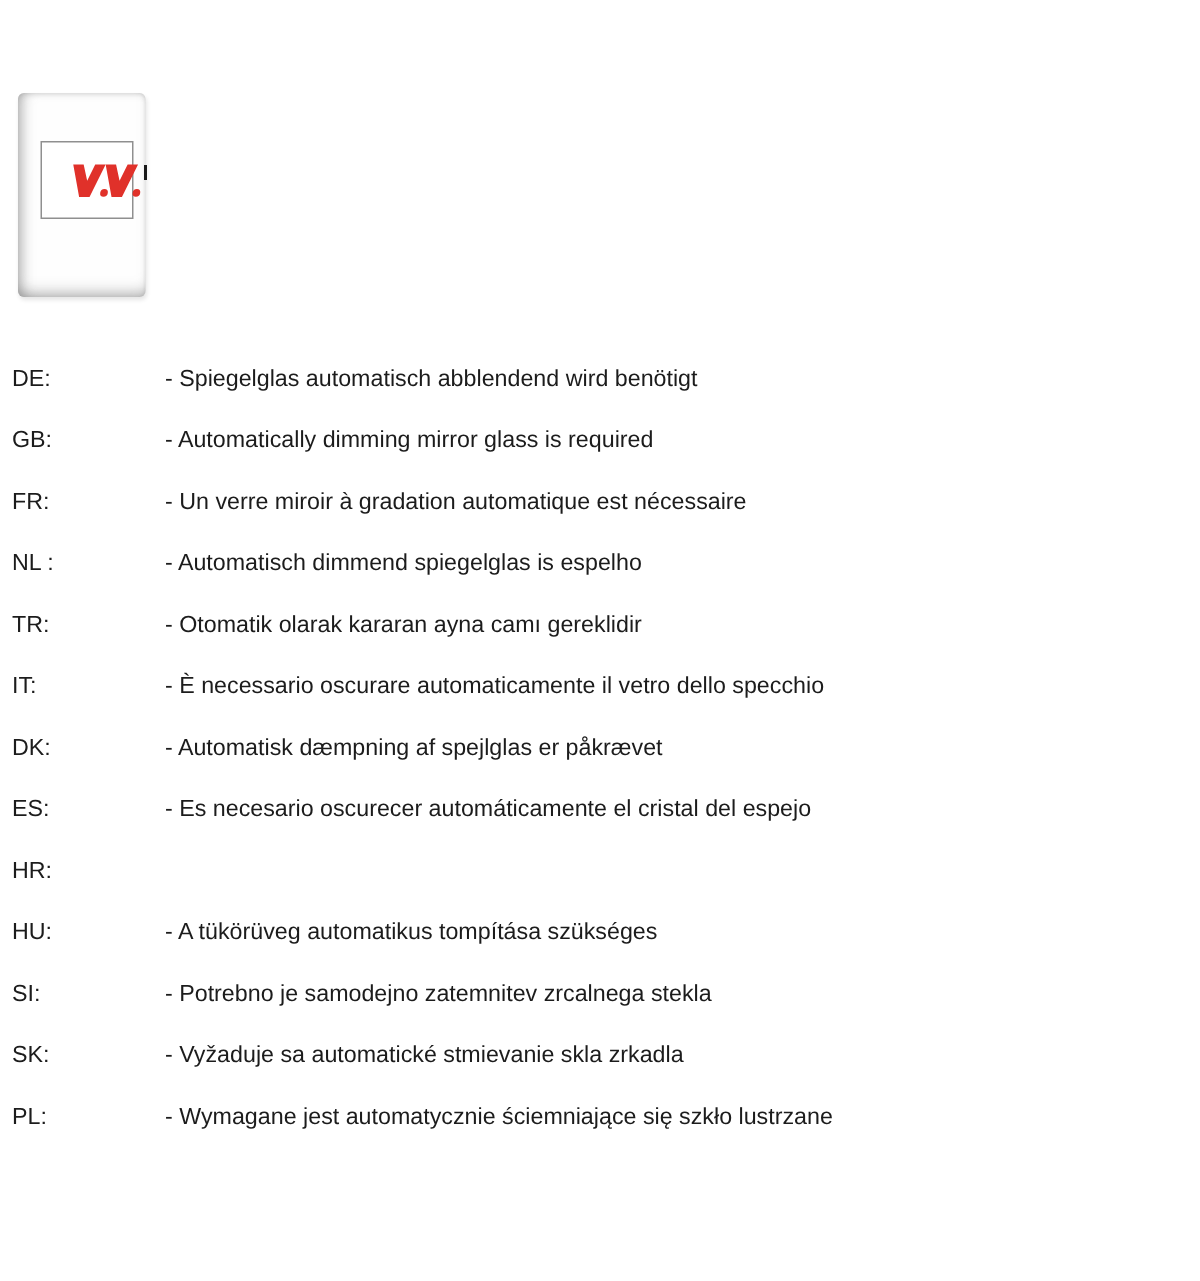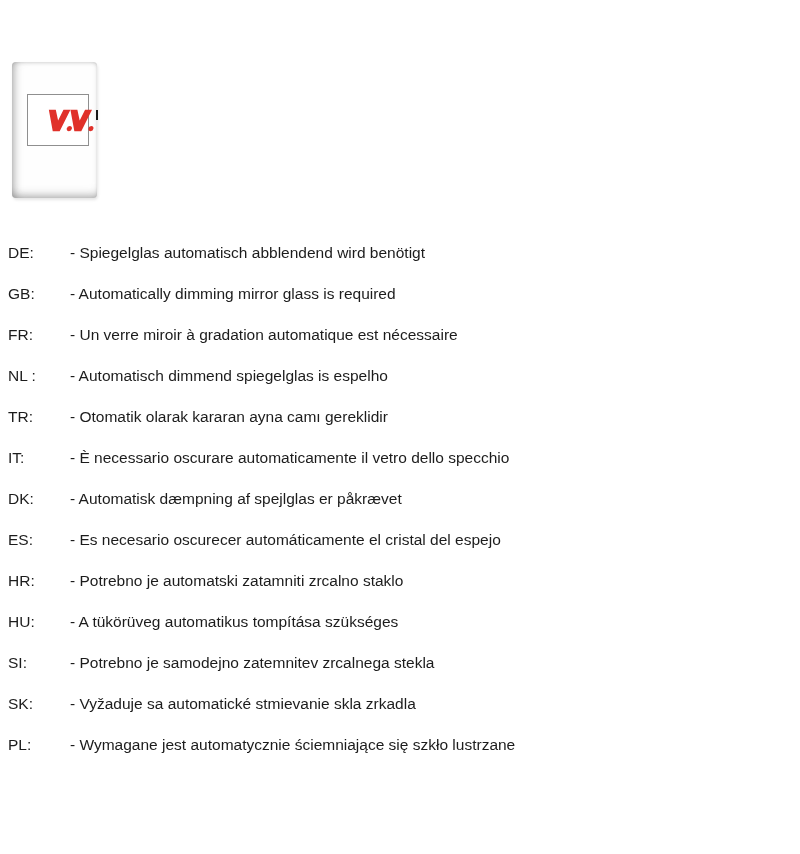--- a/index.html
+++ b/index.html
@@ -89,20 +89,21 @@
     left: 8px;
     top: 232px;
     width: 784px;
   }
   .row {
     display: flex;
     align-items: center;
     height: 41px;
     font-size: 15.5px;
     line-height: 19px;
+    gap: 40px;
   }
   .code {
     flex: 0 0 62px;
     width: 62px;
   }
   .text {
     flex: 1 1 auto;
     white-space: nowrap;
   }
 </style>
@@ -164,21 +165,20 @@
   </div>
 
   <div class="row">
     <span class="code">ES:</span>
     <span class="text">- Es necesario oscurecer automáticamente el cristal del espejo</span>
   </div>
 
 
   <div class="row">
     <span class="code">HR:</span>
-    <span class="text">- Potrebno je automatski zatamniti zrcalno staklo</span>
   </div>
 
   <div class="row">
     <span class="code">HU:</span>
     <span class="text">- A tükörüveg automatikus tompítása szükséges</span>
   </div>
 
   <div class="row">
     <span class="code">SI:</span>
     <span class="text">- Potrebno je samodejno zatemnitev zrcalnega stekla</span>

